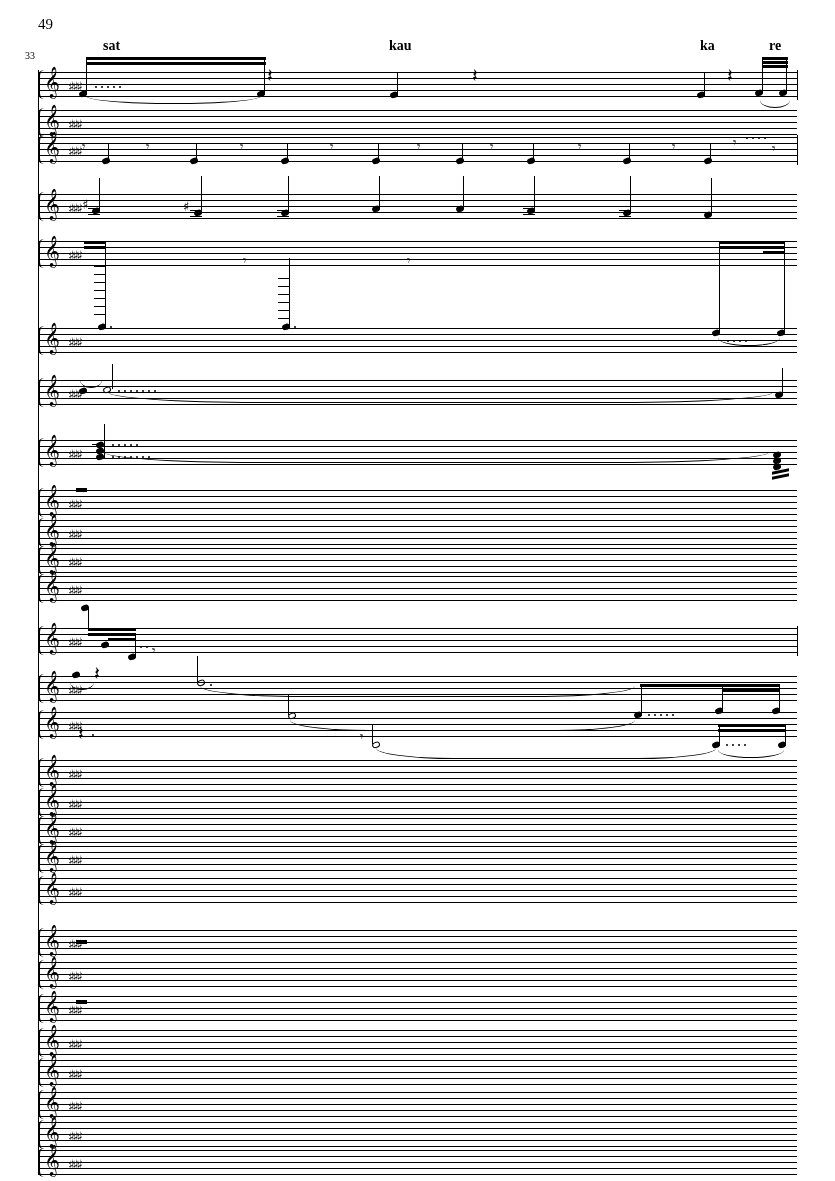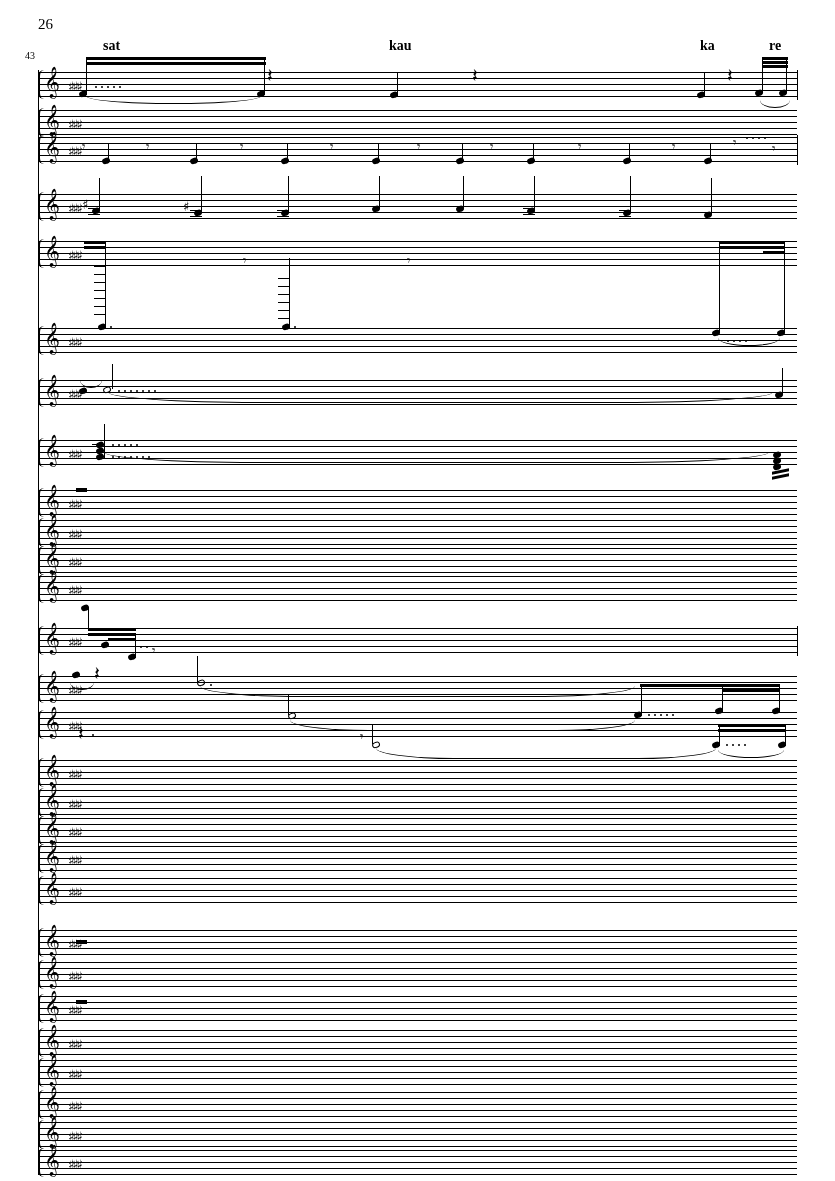--- a/index.html
+++ b/index.html
@@ -160,22 +160,22 @@
     background: #000;
     height: 2.6px;
     transform: skewY(-12deg);
   }
 </style>
 </head>
 <body>
 
 <div id="page">
 
-  <div class="page-number">26</div>
-  <div class="measure-number">43</div>
+  <div class="page-number">49</div>
+  <div class="measure-number">33</div>
 
   <div class="lyric" style="left:103px; top:38px;">sat</div>
   <div class="lyric" style="left:389px; top:38px;">kau</div>
   <div class="lyric" style="left:700px; top:38px;">ka</div>
   <div class="lyric" style="left:769px; top:38px;">re</div>
 
   <div class="staff" style="left:38px; top:72px; width:759px;"></div>
   <div class="brace" style="left:38px; top:70px; height:29px;"></div>
   <div class="clef" style="left:44px; top:68px;">𝄞</div>
   <div class="keysig" style="left:68px; top:80px;">♯♯♯</div>

